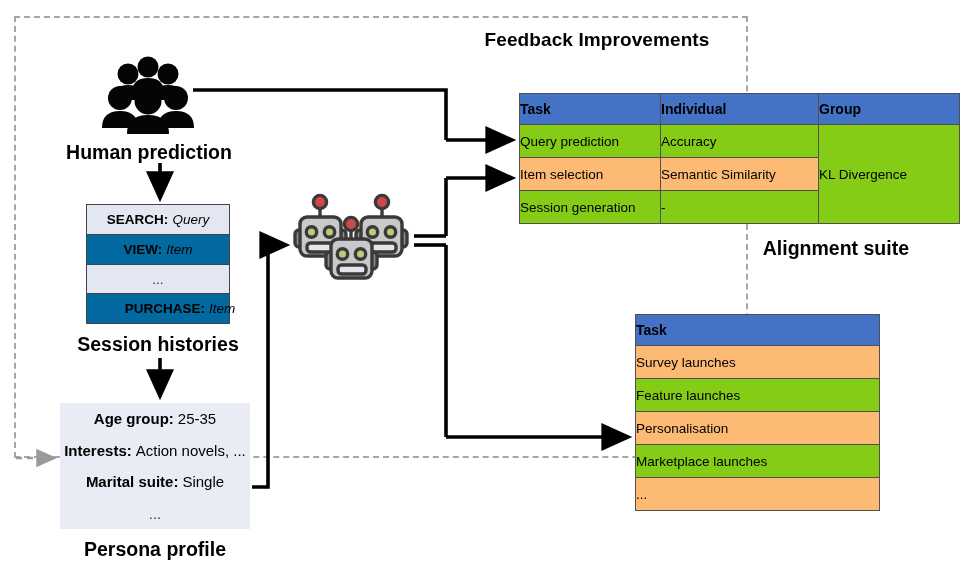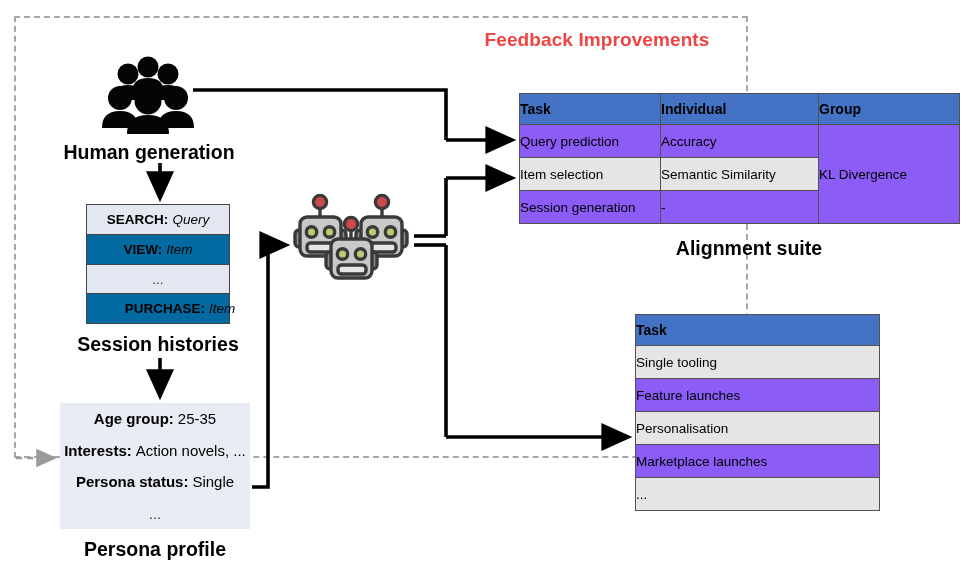--- a/index.html
+++ b/index.html
@@ -32,21 +32,21 @@
     background: transparent;
     pointer-events: none;
   }
   #feedback-label {
     left: 452px;
     top: 29px;
     width: 290px;
     text-align: center;
     font-size: 19px;
     font-weight: bold;
-    color: #ef4444;
+    color: #000000;
     letter-spacing: .1px;
   }
 
   
   .caption {
     font-weight: bold;
     font-size: 19.5px;
     color: #000;
     text-align: center;
     line-height: 1.15;
@@ -108,22 +108,22 @@
     font-weight: normal;
     white-space: nowrap;
   }
   table.grid th {
     background: #4472c4;
     font-weight: bold;
     color: #000;
     height: 30px;
     font-size: 14px;
   }
-  .cell-a { background: #e5e5e5; }
-  .cell-b { background: #8b5cf6; }
+  .cell-a { background: #fdba74; }
+  .cell-b { background: #84cc16; }
 
   #alignment-table { left: 519px; top: 93px; }
   #apps-table { left: 635px; top: 314px; }
 
   
   #human-icon { left: 100px; top: 56px; width: 96px; height: 78px; }
   #agents-icon { left: 292px; top: 192px; width: 118px; height: 104px; }
 
   
   #wires { left: 0; top: 0; width: 972px; height: 585px; pointer-events: none; }
@@ -150,21 +150,21 @@
         <circle cx="20" cy="42" r="12"></circle>
         <path d="M2 72 q0-17 18-17 q18 0 18 17 z"></path>
         <circle cx="76" cy="42" r="12"></circle>
         <path d="M58 72 q0-17 18-17 q18 0 18 17 z"></path>
 
         <circle cx="48" cy="45" r="13.5"></circle>
         <path d="M27 78 q0-19 21-19 q21 0 21 19 z"></path>
       </g>
     </svg>
   </div>
-  <div class="abs caption" style="left:44px; top:141px; width:210px;">Human generation</div>
+  <div class="abs caption" style="left:44px; top:141px; width:210px;">Human prediction</div>
 
   <div class="abs stack" id="session-box" style="left:86px; top:204px; width:144px; height:120px;">
     <div class="stack-row row-a" style="height:30px;">
       <span class="kv-key">SEARCH:</span>
       <span class="kv-val">Query</span>
     </div>
     <div class="stack-row row-b" style="height:30px;">
       <span class="kv-key">VIEW:</span>
       <span class="kv-val">Item</span>
     </div>
@@ -181,21 +181,21 @@
   <div class="abs" id="persona-box">
     <div class="persona-row">
       <span class="pk">Age group:</span>
       <span class="pv">25-35</span>
     </div>
     <div class="persona-row">
       <span class="pk">Interests:</span>
       <span class="pv">Action novels, ...</span>
     </div>
     <div class="persona-row">
-      <span class="pk">Persona status:</span>
+      <span class="pk">Marital suite:</span>
       <span class="pv">Single</span>
     </div>
     <div class="persona-row">
       <span class="pv" style="padding-left:0;color:#333;">...</span>
     </div>
   </div>
   <div class="abs caption" style="left:55px; top:538px; width:200px;">Persona profile</div>
 
   <div class="abs" id="agents-icon">
     <svg viewBox="0 0 118 104" width="118" height="104" aria-hidden="true">
@@ -246,29 +246,29 @@
     <tr>
       <td class="cell-a">Item selection</td>
       <td class="cell-a">Semantic Similarity</td>
     </tr>
     <tr>
       <td class="cell-b">Session generation</td>
       <td class="cell-b">-</td>
     </tr>
   </tbody>
     </table>
-  <div class="abs caption" style="left:589px; top:237px; width:320px;">Alignment suite</div>
+  <div class="abs caption" style="left:589px; top:237px; width:320px;text-align:right;">Alignment suite</div>
 
   <table class="grid abs" id="apps-table">
     <tbody>
         <tr>
       <th style="width:243px;">Task</th>
     </tr>
     <tr>
-      <td class="cell-a">Single tooling</td>
+      <td class="cell-a">Survey launches</td>
     </tr>
     <tr>
       <td class="cell-b">Feature launches</td>
     </tr>
     <tr>
       <td class="cell-a">Personalisation</td>
     </tr>
     <tr>
       <td class="cell-b">Marketplace launches</td>
     </tr>

